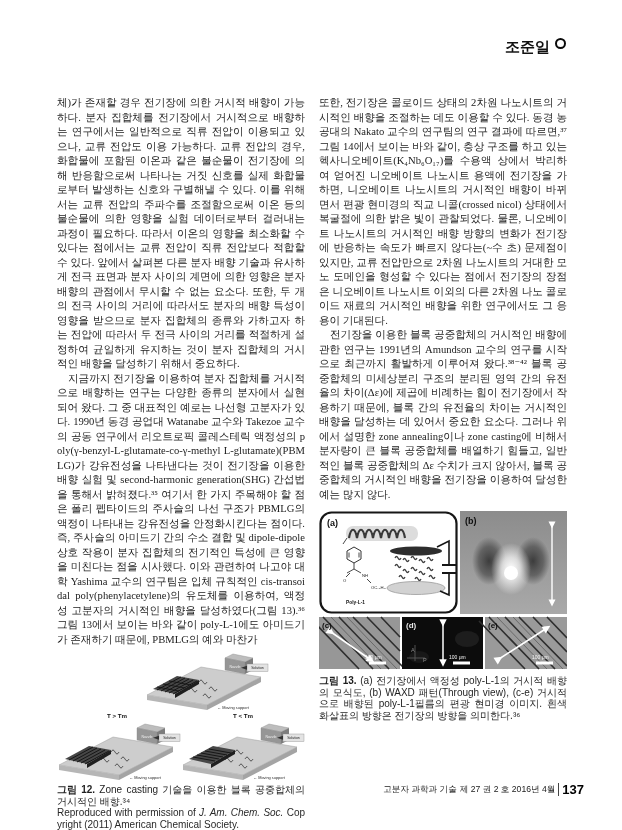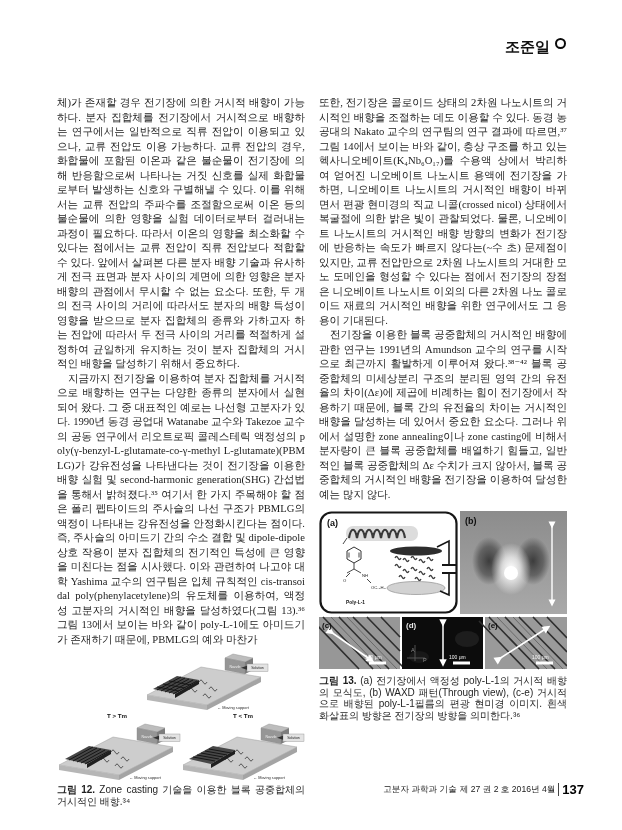--- a/index.html
+++ b/index.html
@@ -85,20 +85,21 @@
               <use href="#zc-film-long"></use>
           </g>
 
           <g transform="translate(122,69)">
             <use href="#zc-base"></use>
               <use href="#zc-film-cross"></use>
           </g>
         </svg>
         <div class="fig-caption">
           <span class="cap-label">그림 12.</span><span> Zone casting 기술을 이용한 블록 공중합체의 거시적인 배향.³⁴ </span>
+          <span class="credit"><span>Reproduced with permission of </span><i>J. Am. Chem. Soc.</i><span> Copyright (2011) American Chemical Society.</span></span>
         </div>
       </div>
     </div>
 
     <div class="col">
       <div class="col-text">
           <p>또한, 전기장은 콜로이드 상태의 2차원 나노시트의 거시적인 배향을 조절하는 데도 이용할 수 있다. 동경 농공대의 Nakato 교수의 연구팀의 연구 결과에 따르면,³⁷ 그림 14에서 보이는 바와 같이, 층상 구조를 하고 있는 헥사니오베이트(K₄Nb₆O₁₇)를 수용액 상에서 박리하여 얻어진 니오베이트 나노시트 용액에 전기장을 가하면, 니오베이트 나노시트의 거시적인 배향이 바뀌면서 편광 현미경의 직교 니콜(crossed nicol) 상태에서 복굴절에 의한 밝은 빛이 관찰되었다. 물론, 니오베이트 나노시트의 거시적인 배향 방향의 변화가 전기장에 반응하는 속도가 빠르지 않다는(~수 초) 문제점이 있지만, 교류 전압만으로 2차원 나노시트의 거대한 모노 도메인을 형성할 수 있다는 점에서 전기장의 장점은 니오베이트 나노시트 이외의 다른 2차원 나노 콜로이드 재료의 거시적인 배향을 위한 연구에서도 그 응용이 기대된다.</p>
           <p>전기장을 이용한 블록 공중합체의 거시적인 배향에 관한 연구는 1991년의 Amundson 교수의 연구를 시작으로 최근까지 활발하게 이루어져 왔다.³⁸⁻⁴² 블록 공중합체의 미세상분리 구조의 분리된 영역 간의 유전율의 차이(Δε)에 제곱에 비례하는 힘이 전기장에서 작용하기 때문에, 블록 간의 유전율의 차이는 거시적인 배향을 달성하는 데 있어서 중요한 요소다. 그러나 위에서 설명한 zone annealing이나 zone casting에 비해서 분자량이 큰 블록 공중합체를 배열하기 힘들고, 일반적인 블록 공중합체의 Δε 수치가 크지 않아서, 블록 공중합체의 거시적인 배향을 전기장을 이용하여 달성한 예는 많지 않다.</p>
         </div>
 

